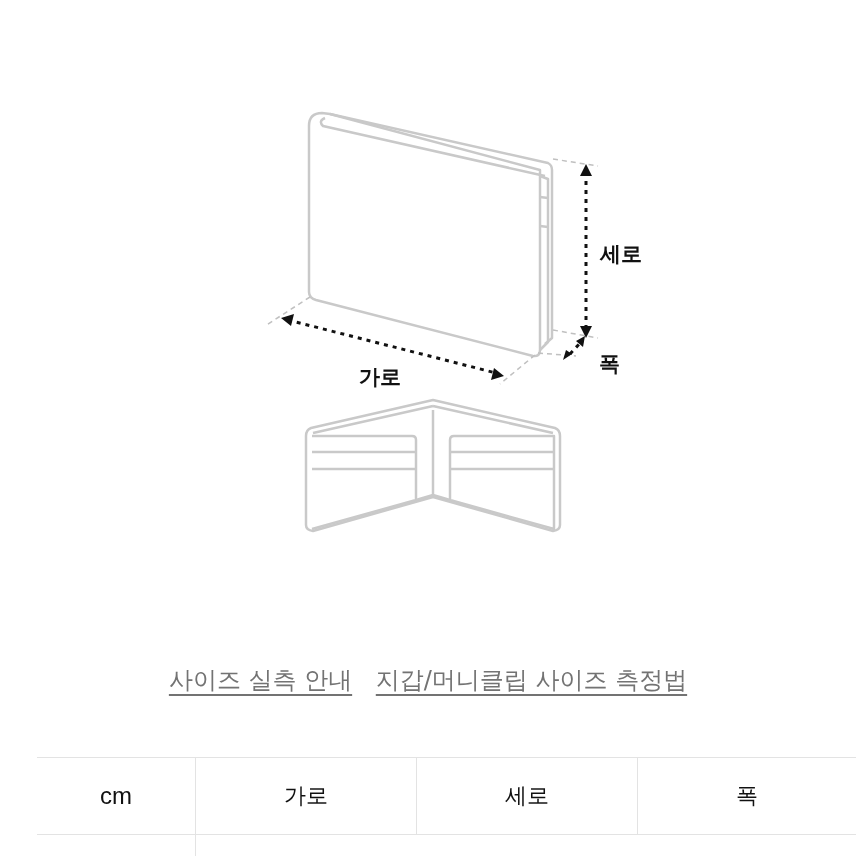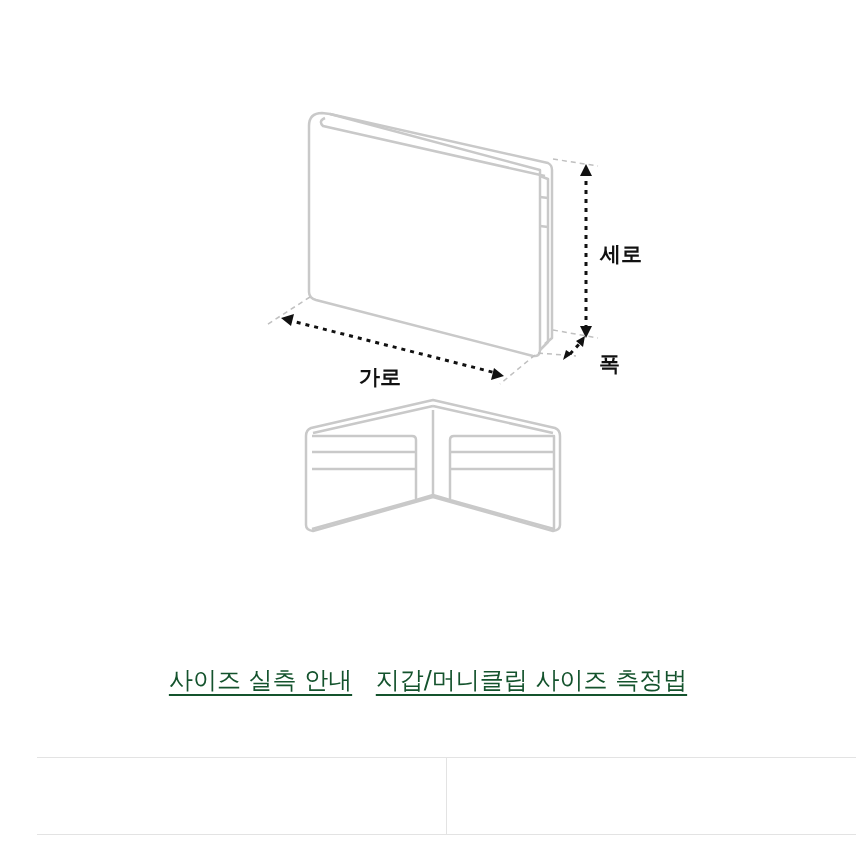--- a/index.html
+++ b/index.html
@@ -4,21 +4,21 @@
   <style>
     html, body { margin:0; padding:0; background:#ffffff; }
     body { width:856px; height:856px; overflow:hidden; position:relative;
            font-family:"DejaVu Sans","Liberation Sans",sans-serif; color:#222; }
     .diagram { position:absolute; left:0; top:0; width:856px; height:600px; }
     .diagram svg { position:absolute; left:0; top:0; }
     .dim-label { position:absolute; font-weight:bold; font-size:21px; color:#111;
                  font-family:"DejaVu Sans",sans-serif; }
     .links { position:absolute; top:664px; left:0; width:856px; text-align:center;
              font-size:24px; color:#555; }
-    .links a { color:#14532d; text-decoration:underline; text-decoration-thickness:2px;
+    .links a { color:#737373; text-decoration:underline; text-decoration-thickness:2px;
                text-underline-offset:6px; margin:0 8px; cursor:pointer; }
     table.size { position:absolute; left:37px; top:757px; width:819px;
                  border-collapse:collapse; }
     table.size th, table.size td { border:1px solid #e3e3e3; height:74px;
                  text-align:center; font-weight:normal; font-size:22px; color:#111; }
     table.size th:first-child, table.size td:first-child { border-left:none; }
     table.size th:last-child, table.size td:last-child { border-right:none; }
     table.size th.unit { width:156px; font-family:"Liberation Sans",sans-serif; font-size:24px; }
     table.size th.col { width:218px; }
   </style>
@@ -74,18 +74,24 @@
   <span class="dim-label" style="left:599px; top:350px;">폭</span>
 </div>
 
 <div class="links">
   <a>사이즈 실측 안내</a>
   <a>지갑/머니클립 사이즈 측정법</a>
 </div>
 
 <table class="size">
   <tbody>
+      <tr>
+    <th class="unit">cm</th>
+    <th class="col">가로</th>
+    <th class="col">세로</th>
+    <th>폭</th>
+  </tr>
   <tr>
     <td></td>
     <td colspan="3"></td>
   </tr>
 </tbody>
   </table>
 
 </body></html>

